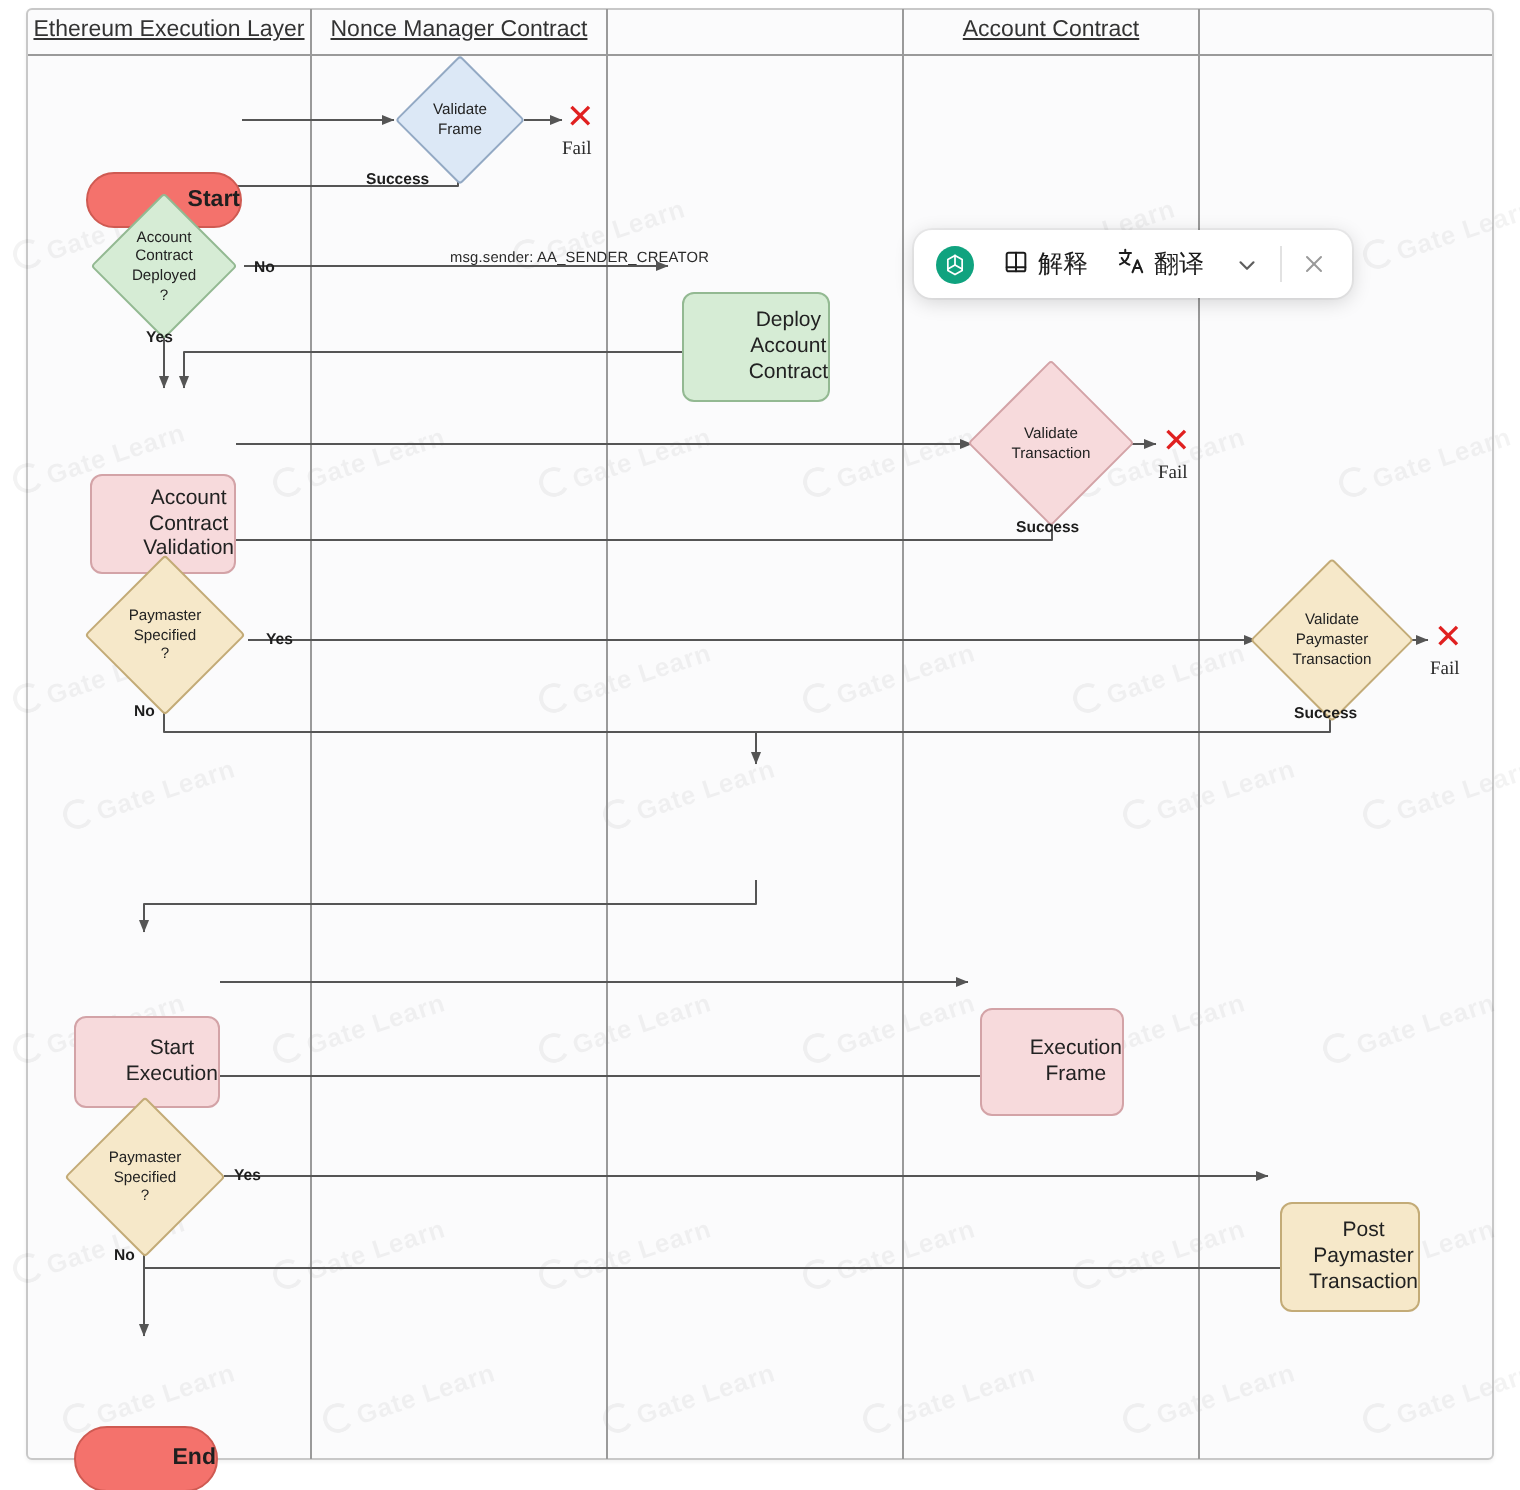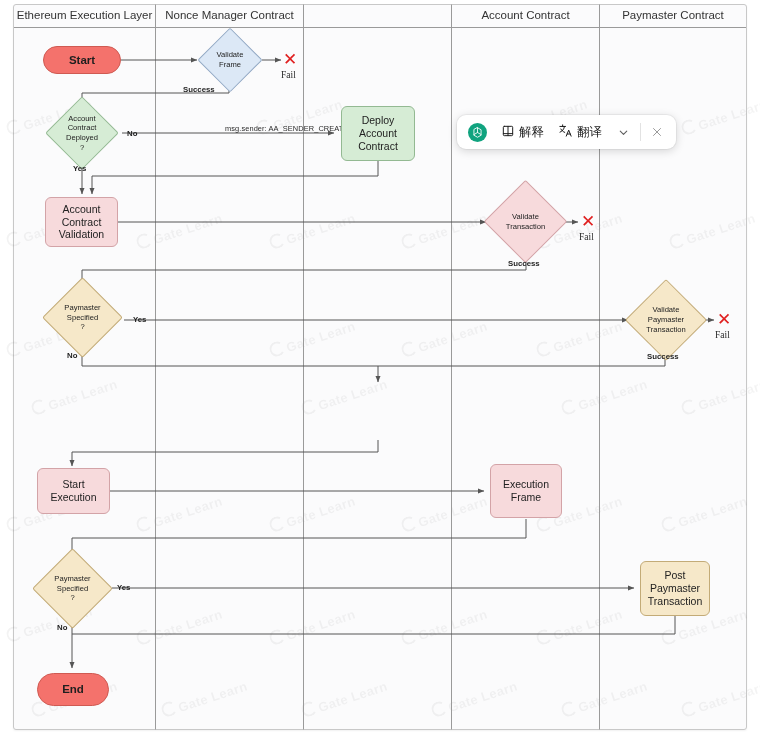--- a/index.html
+++ b/index.html
@@ -21,28 +21,30 @@
     box-shadow:0 1px 2px rgba(0,0,0,.06);
     overflow:hidden;
   }
   .svg-layer{position:absolute;left:0;top:0;width:760px;height:745px;}
 
   
   .lane-head{
     position:absolute;top:5px;height:21px;line-height:21px;
     text-align:center;font-size:11.5px;color:#333333;
     white-space:nowrap;
+    text-decoration:underline;
   }
 
   
   .node{
     position:absolute;box-sizing:border-box;
-    display:flex;align-items:center;justify-content:center;
+    display:flex;align-items:center;justify-content:flex-end;
     text-align:center;color:#222222;
     line-height:1.22;
+    margin-top:40px;
   }
   .n-rect{border:1px solid #9a9a9a;border-radius:6px;font-size:10.5px;}
   .n-stadium{
     border:1px solid #cf5a52;border-radius:999px;
     background:#f4726c;color:#1f1f1f;font-size:11.5px;font-weight:bold;
   }
   .n-green{background:#d6ecd5;border-color:#93b992;}
   .n-pink {background:#f7dadc;border-color:#d3a3a7;}
   .n-note {
     background:#fcfcfc;border:1px solid #a9a9a9;border-radius:3px;
@@ -222,21 +224,20 @@
 
       <path d="M675,616 V634 H72"></path>
 
       <path d="M72,618 V668" marker-end="url(#arr)"></path>
     </g>
   </svg>
 
   <div class="lane-head" style="left:14px;width:141px;">Ethereum Execution Layer</div>
   <div class="lane-head" style="left:156px;width:147px;">Nonce Manager Contract</div>
   <div class="lane-head" style="left:452px;width:147px;">Account Contract</div>
-  <div class="lane-head" style="left:600px;width:146px;">Paymaster Contract</div>
 
   <div class="node n-stadium" style="left:43px;top:46px;width:78px;height:28px;">
     <span>Start</span>
   </div>
 
   <div class="diamond d-blue" style="left:207px;top:37px;width:46px;height:46px;">
     <div class="dshape"></div>
     <div class="dlabel">
       <div>
         <div>Validate</div>

